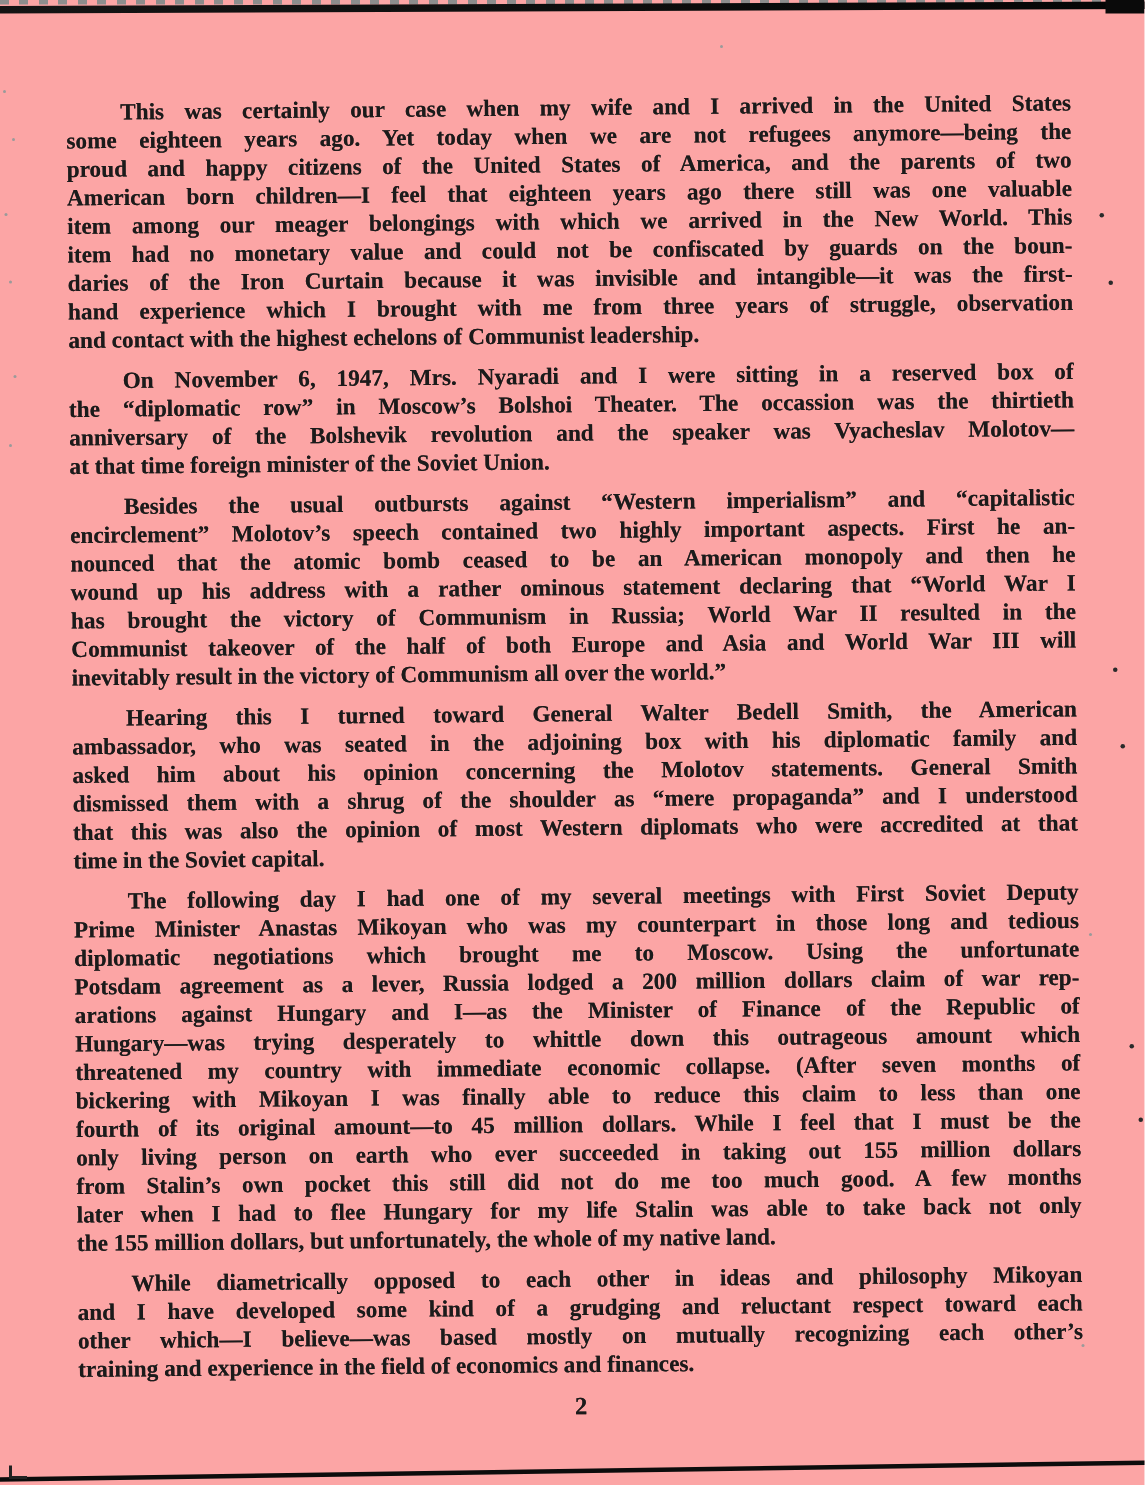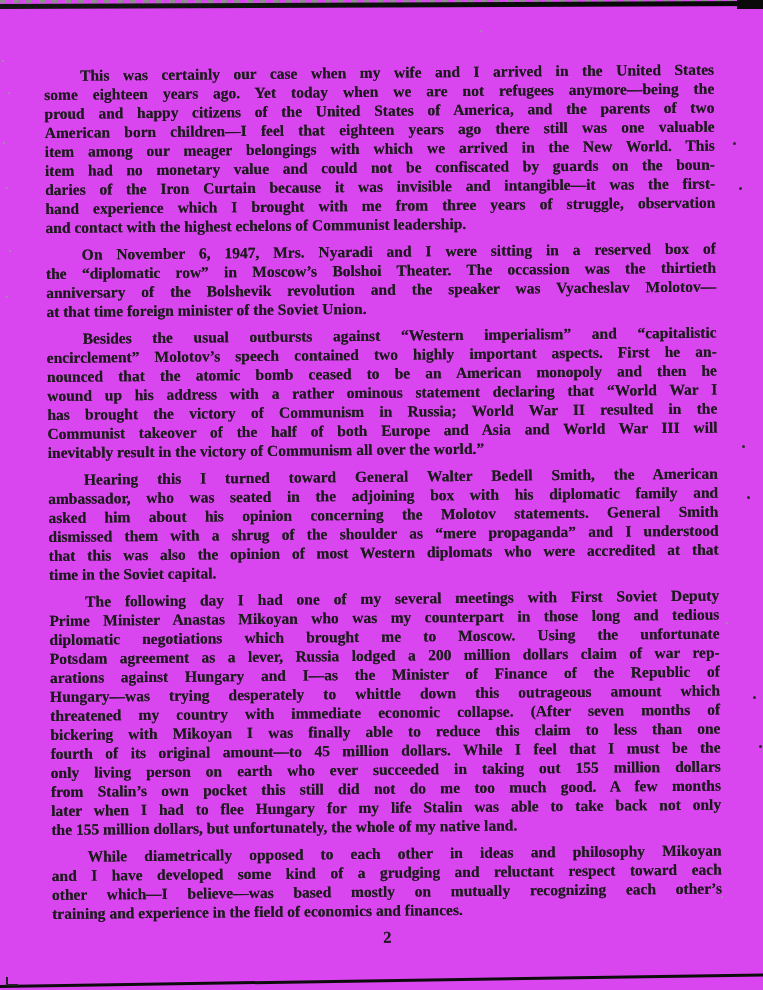--- a/index.html
+++ b/index.html
@@ -8,21 +8,21 @@
     width: 763px;
     height: 990px;
     overflow: hidden;
     background: #fdfdfd;
     font-family: "Liberation Serif", "DejaVu Serif", serif;
   }
   .scan {
     position: relative;
     width: 763px;
     height: 990px;
-    background: #d946ef;
+    background: #fca5a5;
     text-decoration: underline;
   }
   
   .edge-top-dashes {
     position: absolute; top: 0; left: 0; width: 763px; height: 3px;
     background: repeating-linear-gradient(90deg, #8d8d8d 0 6px, transparent 6px 13px);
   }
   .edge-top-line {
     position: absolute; top: 4px; left: -2px; width: 770px; height: 5px;
     background: linear-gradient(90deg, #141414 0%, #0d0d0d 55%, #050505 100%);

